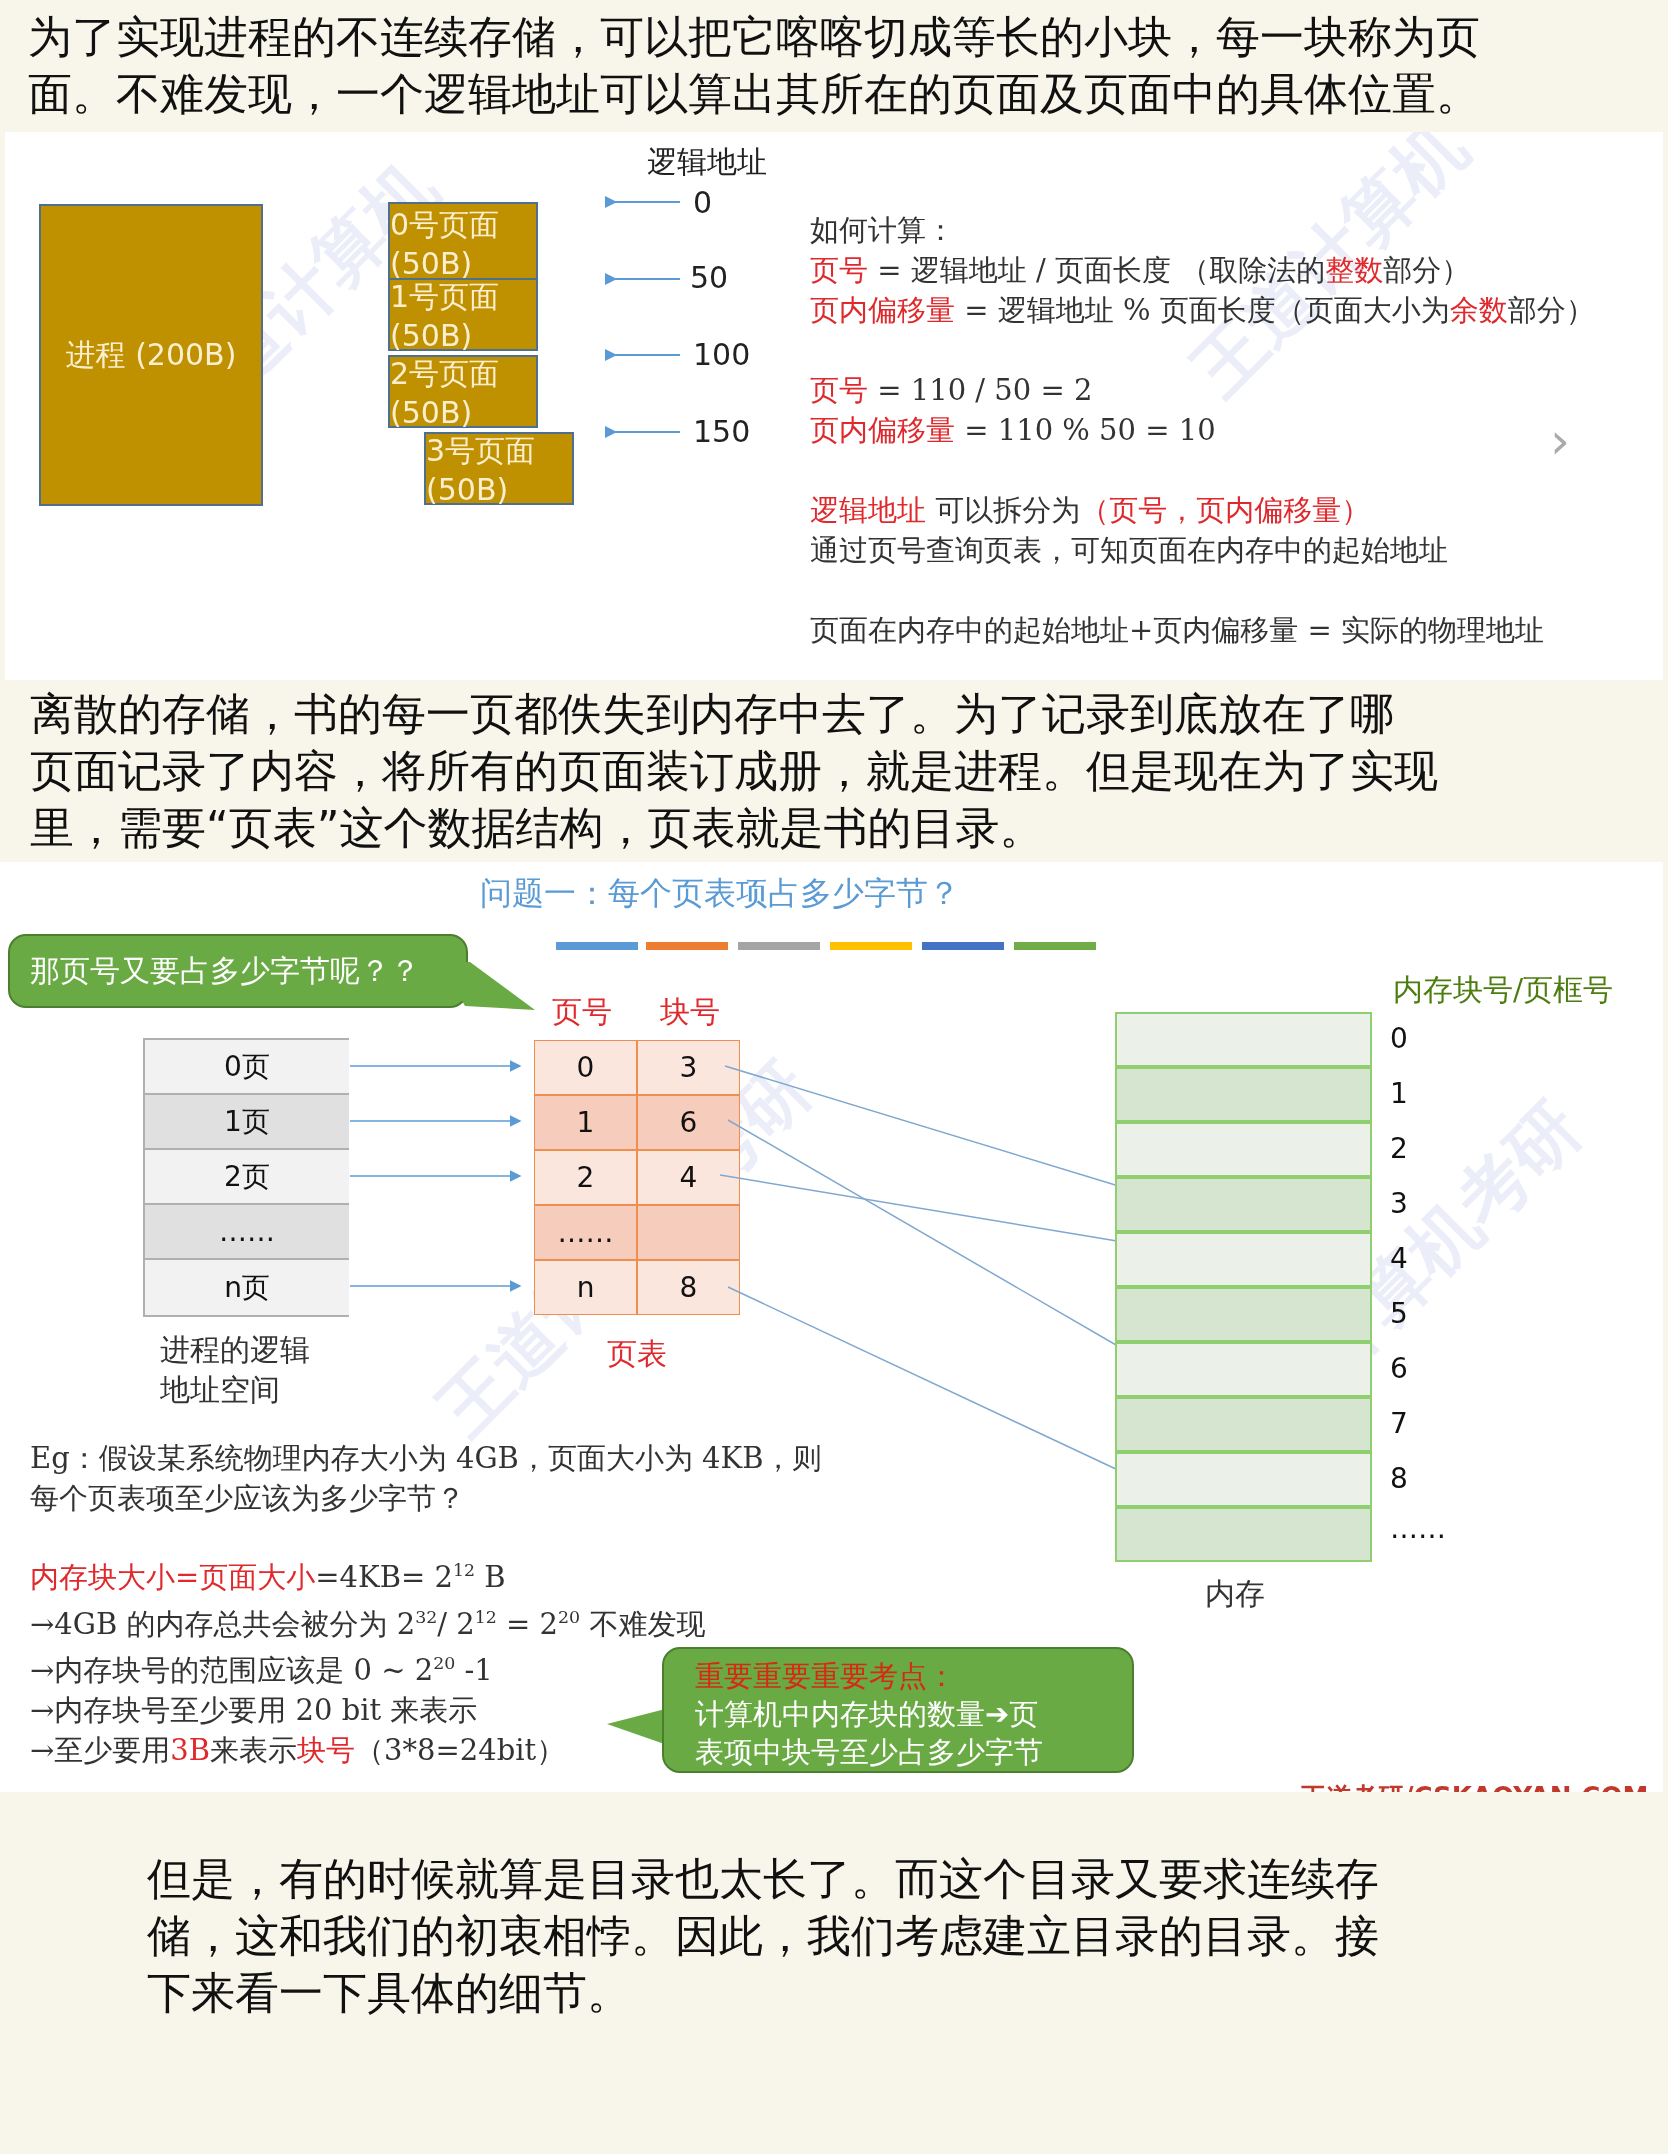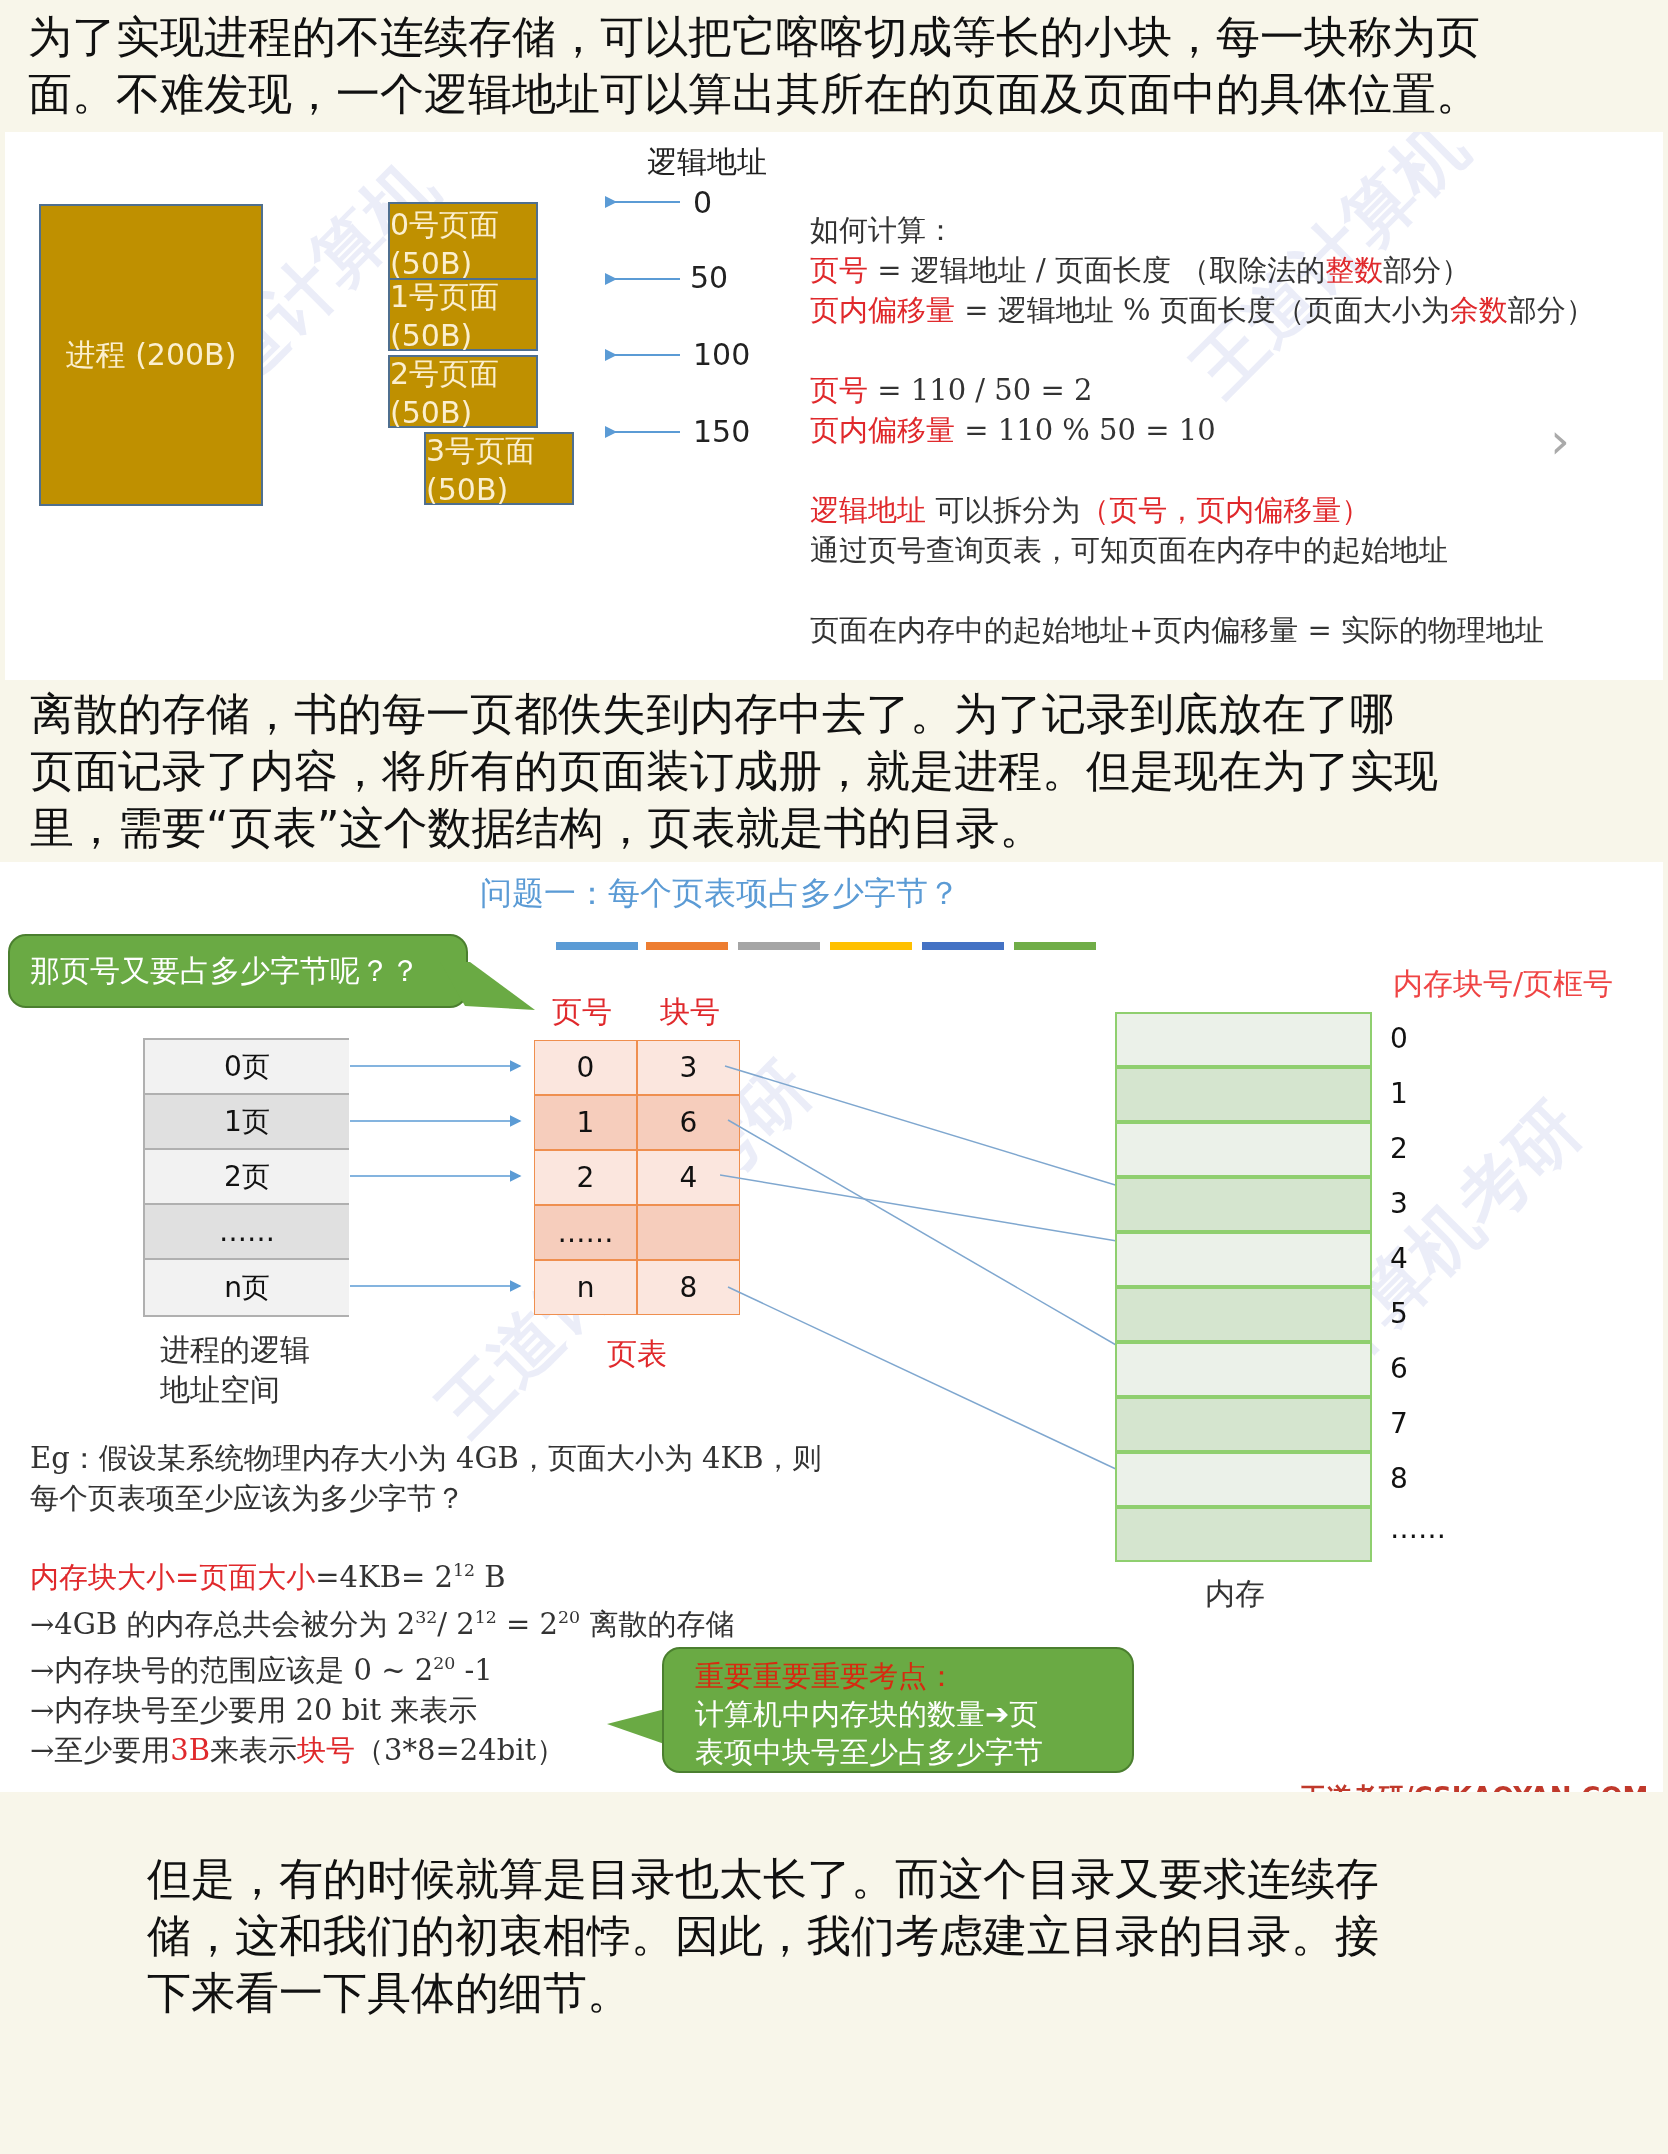--- a/index.html
+++ b/index.html
@@ -167,21 +167,21 @@
   </svg>
   <svg class="abs" style="left:720px;top:420px;" width="420" height="200">
     <defs>
         <marker id="ah4" markerWidth="9" markerHeight="9" refX="8" refY="4.5" orient="auto">
           <path d="M0,0 L9,4.5 L0,9 z" fill="#5b9bd5"></path>
         </marker>
       </defs>
     <line x1="8" y1="5" x2="415" y2="196" stroke="#7fa7cf" stroke-width="1.5" marker-end="url(#ah4)"></line>
   </svg>
 
-  <div class="abs" style="left:1393px;top:102px;font-size:30px;color:#ef4444;font-family:'DejaVu Serif',serif;white-space:nowrap;">内存块号/页框号</div>
+  <div class="abs" style="left:1393px;top:108px;font-size:30px;color:#4d7c0f;font-family:'DejaVu Serif',serif;white-space:nowrap;">内存块号/页框号</div>
   <div class="abs" style="left:1115px;top:150px;width:257px;height:550px;">
     <div class="mcell" style="top:0;background:#ebf1e9;"></div>
     <div class="mcell" style="top:55px;background:#d5e5cf;"></div>
     <div class="mcell" style="top:110px;background:#ebf1e9;"></div>
     <div class="mcell" style="top:165px;background:#d5e5cf;"></div>
     <div class="mcell" style="top:220px;background:#ebf1e9;"></div>
     <div class="mcell" style="top:275px;background:#d5e5cf;"></div>
     <div class="mcell" style="top:330px;background:#ebf1e9;"></div>
     <div class="mcell" style="top:385px;background:#d5e5cf;"></div>
     <div class="mcell" style="top:440px;background:#ebf1e9;"></div>
@@ -197,21 +197,21 @@
   <div class="mnum" style="left:1390px;top:545px;">7</div>
   <div class="mnum" style="left:1390px;top:600px;">8</div>
   <div class="mnum" style="left:1390px;top:650px;">……</div>
   <div class="abs" style="left:1205px;top:712px;font-size:30px;color:#333;font-family:'DejaVu Serif',serif;">内存</div>
 
   <div class="abs eg" style="left:30px;top:576px;">
     <div>Eg：假设某系统物理内存大小为 4GB，页面大小为 4KB，则</div>
     <div>每个页表项至少应该为多少字节？</div>
     <div style="height:32px"></div>
     <div><span class="red">内存块大小=页面大小</span><span>=4KB= 2</span><sup>12</sup><span> B</span></div>
-    <div><span>→4GB 的内存总共会被分为 2</span><sup>32</sup><span>/ 2</span><sup>12</sup><span> = 2</span><sup>20</sup><span> 离散的存储</span></div>
+    <div><span>→4GB 的内存总共会被分为 2</span><sup>32</sup><span>/ 2</span><sup>12</sup><span> = 2</span><sup>20</sup><span> 不难发现</span></div>
     <div><span>→内存块号的范围应该是 0 ~ 2</span><sup>20</sup><span> -1</span></div>
     <div>→内存块号至少要用 20 bit 来表示</div>
     <div><span>→至少要用</span><span class="red">3B</span><span>来表示</span><span class="red">块号</span><span>（3*8=24bit）</span></div>
   </div>
 
   <svg class="abs" style="left:605px;top:840px;" width="70" height="60">
     <polygon points="68,5 68,45 2,22" fill="#6aaa44"></polygon>
   </svg>
   <div class="bubble" style="left:662px;top:785px;width:472px;height:126px;padding:8px 0 0 31px;font-size:29px;line-height:38px;">
     <div style="color:#d62b10;">重要重要重要考点：</div>

